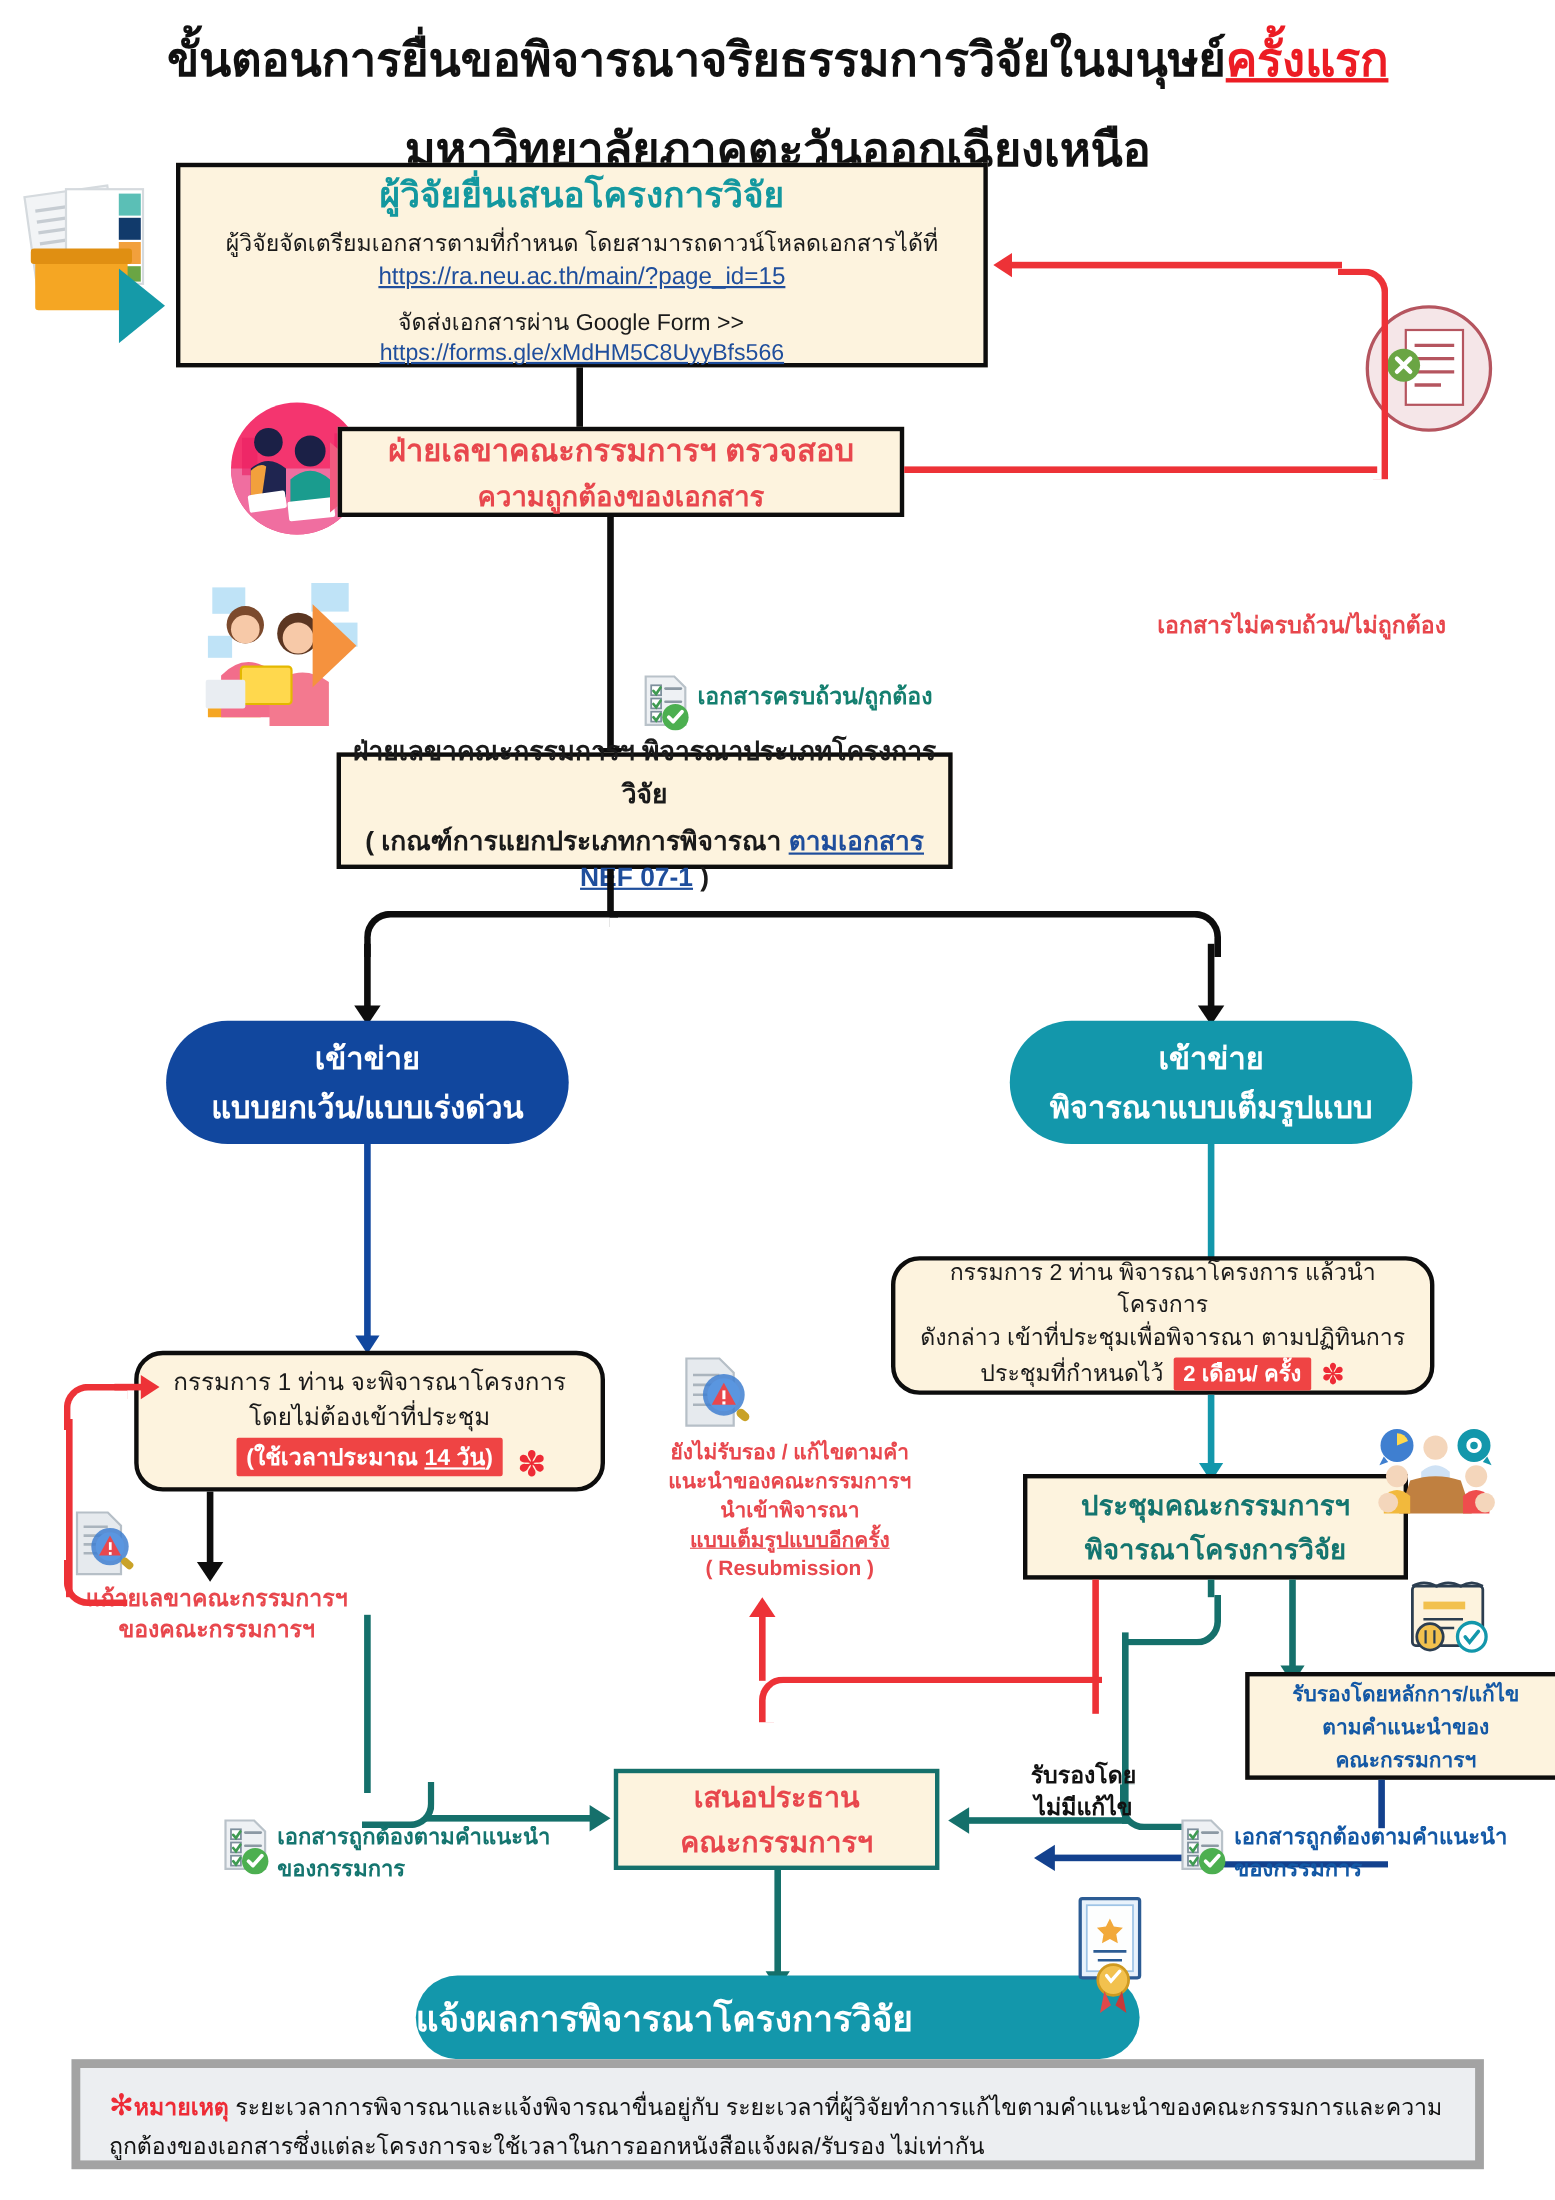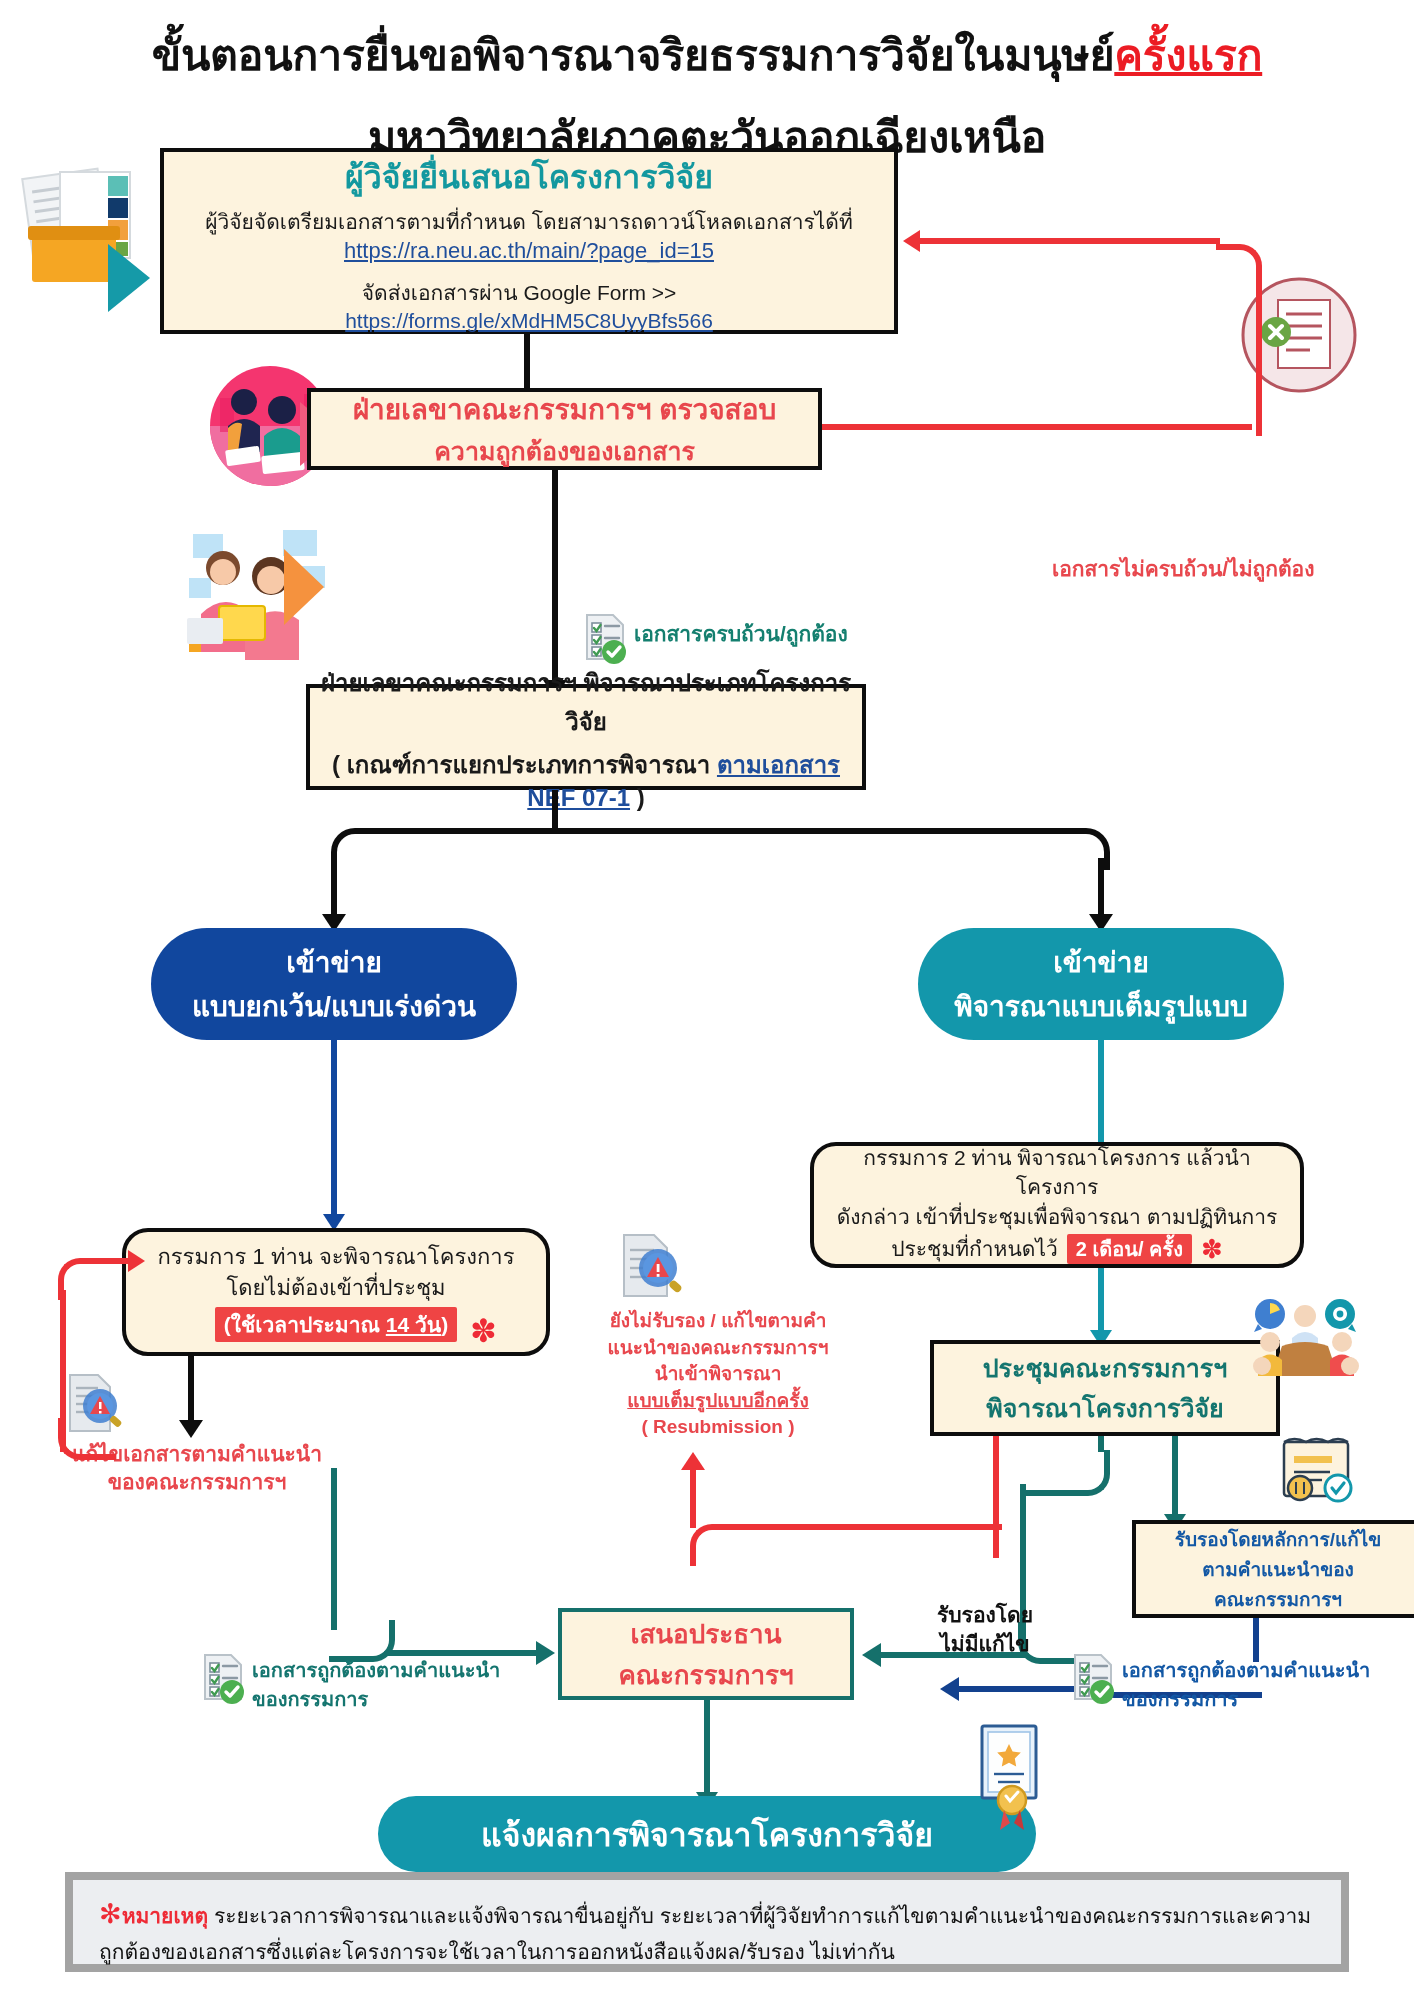--- a/index.html
+++ b/index.html
@@ -11,21 +11,21 @@
   }
   #page{
     position:relative;
     width:1414px;
     height:2000px;
     margin:0 auto;
     background:#ffffff;
     overflow:hidden;
   }
   .abs{position:absolute;}
-  .ctr{display:flex;align-items:center;justify-content:center;text-align:center;font-family:Liberation Mono, monospace;}
+  .ctr{display:flex;align-items:center;text-align:center;font-family:Liberation Mono, monospace;}
   .col{display:flex;flex-direction:column;align-items:center;justify-content:center;text-align:center;}
 
   
   #title1{
     left:0;top:30px;width:1414px;
     font-size:43px;font-weight:bold;line-height:1.18;
     text-align:center;color:#111;letter-spacing:-0.3px;
   }
   #title1 .hl{color:#ec1c24;text-decoration:underline;text-decoration-thickness:4px;}
   #title2{
@@ -318,21 +318,21 @@
         <line x1="12" y1="40" x2="30" y2="40"></line>
     </g>
     <circle cx="36" cy="34" r="17" fill="#3f7fd0" opacity="0.85"></circle>
     <circle cx="36" cy="34" r="13" fill="#5a96e0"></circle>
     <path d="M36 24 l10 18 l-20 0 z" fill="#e8474d"></path>
     <rect x="35" y="30" width="2.5" height="7" fill="#fff"></rect>
       <rect x="35" y="39" width="2.5" height="2.5" fill="#fff"></rect>
     <rect x="46" y="46" width="12" height="7" rx="3" fill="#c9a227" transform="rotate(42 52 49)"></rect>
   </svg>
   <div class="cap tt-red abs" style="left:52px;top:1440px;width:290px;text-align:center;font-size:21px;line-height:1.35;">
-    <div>แก้ไขเอกสารตามคำแนะนำ</div>
+    <div>แก้ายเลขาคณะกรรมการฯ</div>
     <div>ของคณะกรรมการฯ</div>
   </div>
 
   <div class="ln-red" style="left:60px;top:1290px;width:6px;height:162px;"></div>
   <div class="elb" style="left:58px;top:1258px;width:52px;height:36px;border:6px solid #ed3237;border-right:none;border-bottom:none;border-top-left-radius:22px;"></div>
   <div class="ln-red" style="left:104px;top:1258px;width:26px;height:6px;"></div>
   <div class="arw arw-r-red" style="left:128px;top:1250px;"></div>
   <div class="elb" style="left:58px;top:1418px;width:52px;height:36px;border:6px solid #ed3237;border-right:none;border-top:none;border-bottom-left-radius:22px;"></div>
 
   <div class="abs boxk col" style="left:930px;top:1340px;width:350px;height:96px;">

